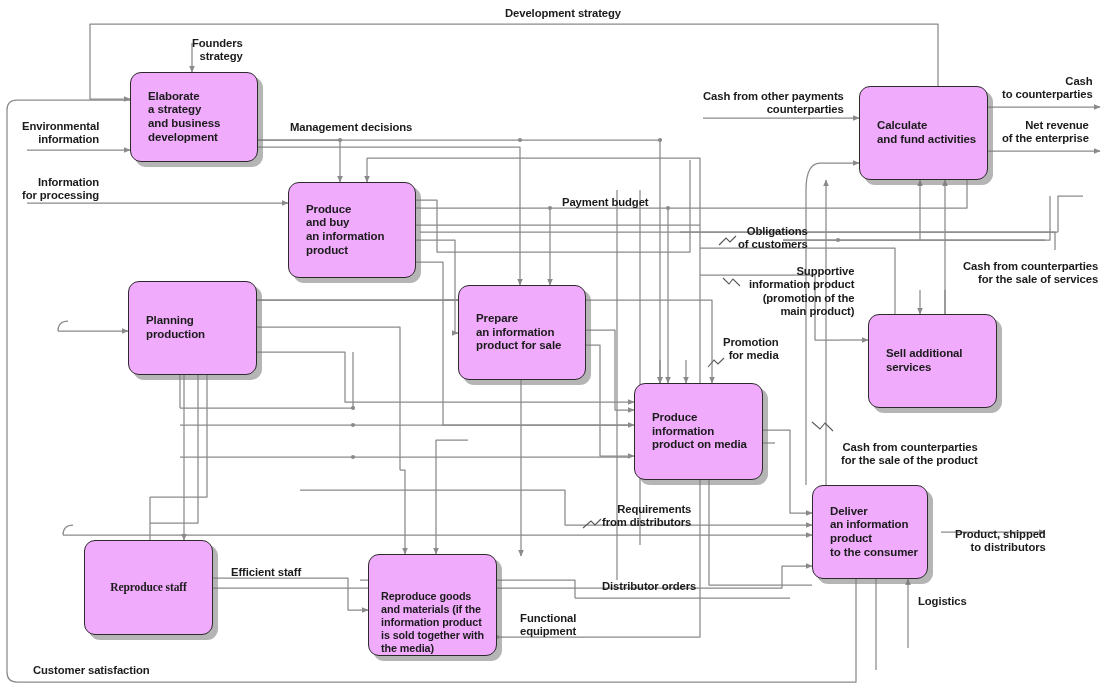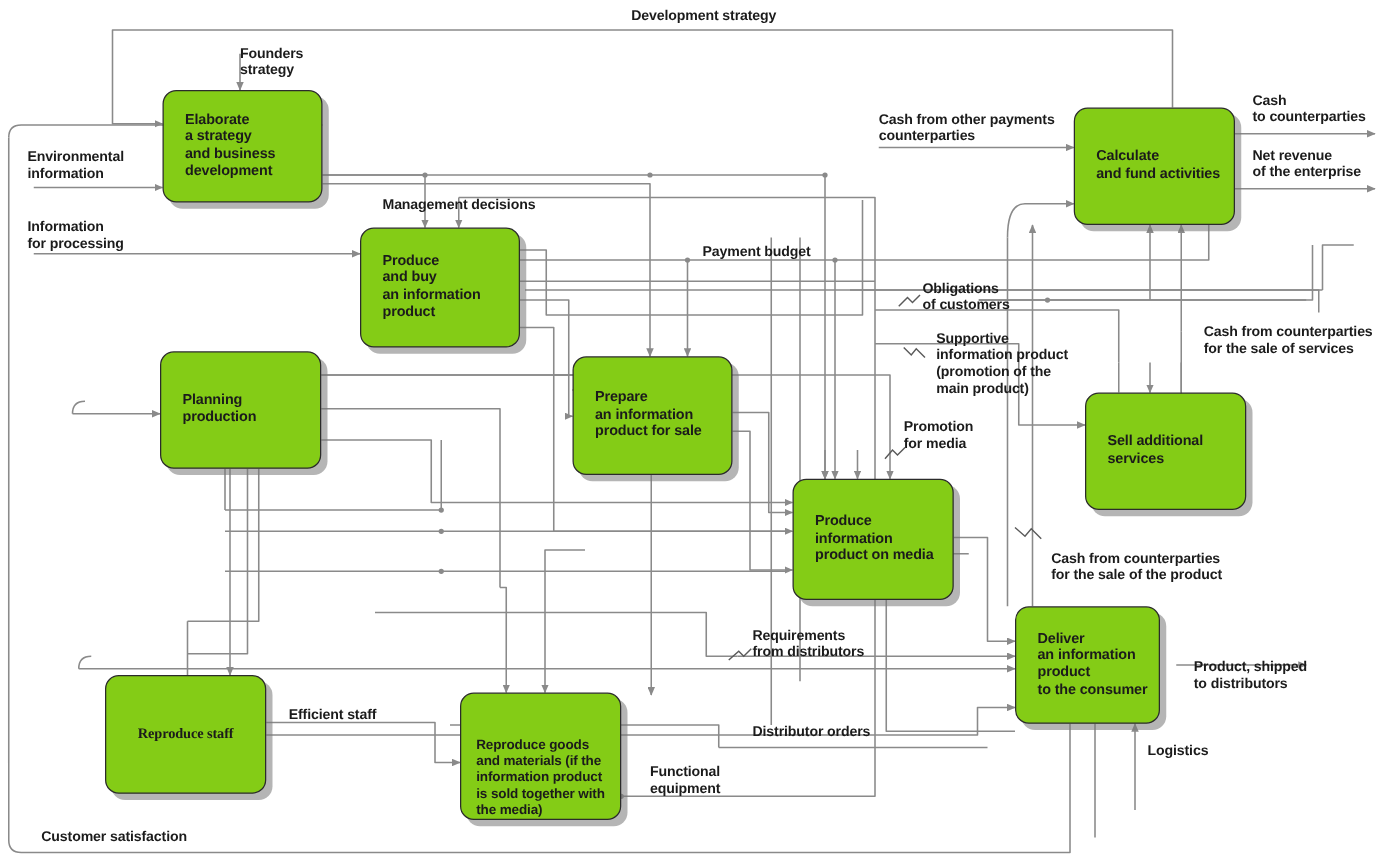--- a/index.html
+++ b/index.html
@@ -1,27 +1,27 @@
 <!DOCTYPE html>
 <html><head>
 <meta charset="utf-8">
 <style>
   html,body{margin:0;padding:0;background:#ffffff;}
   body{font-family:"Liberation Sans", sans-serif;}
   #canvas{position:relative;width:1111px;height:691px;background:#fff;overflow:hidden;}
   #wires{position:absolute;left:0;top:0;width:1111px;height:691px;}
-  .node{position:absolute;box-sizing:border-box;background:#84cc16;border:1.6px solid #2b2b2b;
+  .node{position:absolute;box-sizing:border-box;background:#f0abfc;border:1.6px solid #2b2b2b;
         border-radius:11px;display:flex;align-items:center;justify-content:flex-start;
         box-shadow:5px 5px 0 0 rgba(120,120,120,0.55);}
   .node .lbl{font-size:11.5px;font-weight:bold;color:#1b1b1b;line-height:13.6px;
              padding-left:17px;padding-right:6px;white-space:pre-line;letter-spacing:-0.1px;}
   .node.ctr{justify-content:center;}
   .node.ctr .lbl{padding-left:6px;text-align:center;font-family:Liberation Serif, serif;}
   .flow{position:absolute;font-size:11.3px;font-weight:bold;color:#1b1b1b;
-        line-height:13.4px;white-space:pre-line;letter-spacing:-0.1px;}
+        line-height:13.4px;white-space:pre-line;letter-spacing:-0.1px;text-align:right;}
 </style>
 </head>
 <body>
 
 <div id="canvas">
 
   <svg id="wires" viewBox="0 0 1111 691" xmlns="http://www.w3.org/2000/svg">
     <defs>
       <marker id="ah" markerWidth="7" markerHeight="6" refX="6.4" refY="3" orient="auto" markerUnits="userSpaceOnUse">
         <path d="M0,0 L7,3 L0,6 z" fill="#8a8a8a"></path>
@@ -241,21 +241,21 @@
   <div class="flow" style="left:192px;top:37px;">Founders
 strategy</div>
   <div class="flow" style="left:703px;top:90px;">Cash from other payments
 counterparties</div>
   <div class="flow" style="left:1002px;top:75px;">Cash
 to counterparties</div>
   <div class="flow" style="left:22px;top:120px;">Environmental
 information</div>
   <div class="flow" style="left:1002px;top:119px;">Net revenue
 of the enterprise</div>
-  <div class="flow" style="left:306px;top:121px;margin-top:37px;">Management decisions</div>
+  <div class="flow" style="left:290px;top:121px;">Management decisions</div>
   <div class="flow" style="left:22px;top:176px;">Information
 for processing</div>
   <div class="flow" style="left:562px;top:196px;">Payment budget</div>
   <div class="flow" style="left:738px;top:225px;">Obligations
 of customers</div>
   <div class="flow" style="left:963px;top:260px;">Cash from counterparties
 for the sale of services</div>
   <div class="flow" style="left:749px;top:265px;">Supportive
 information product
 (promotion of the

